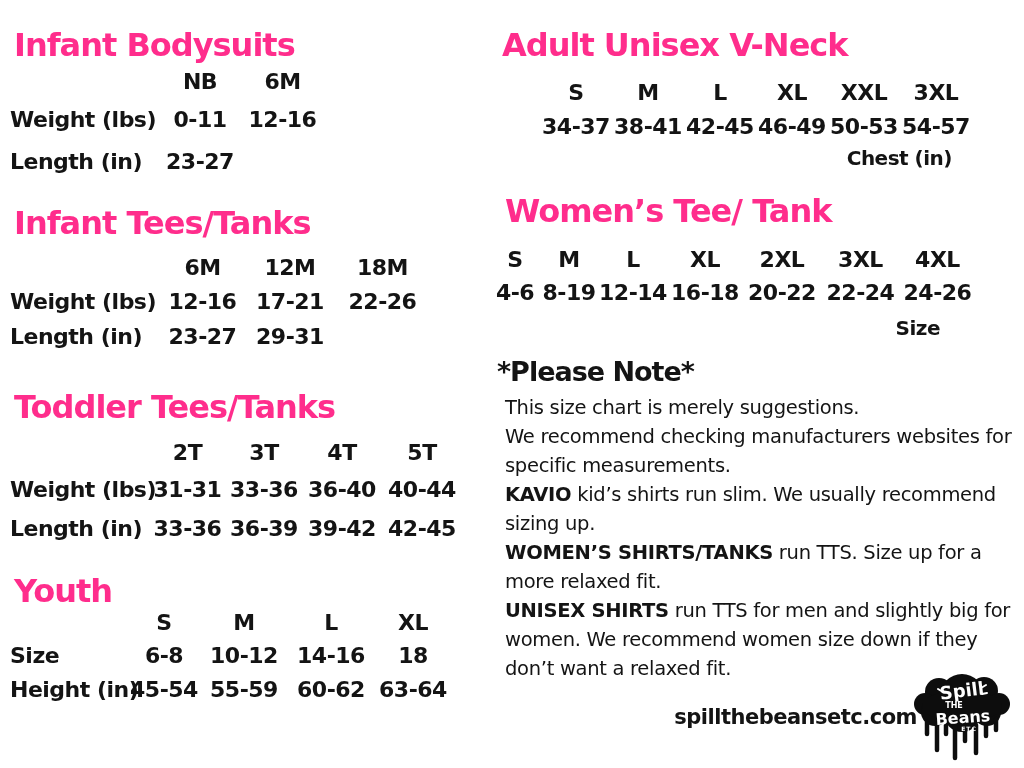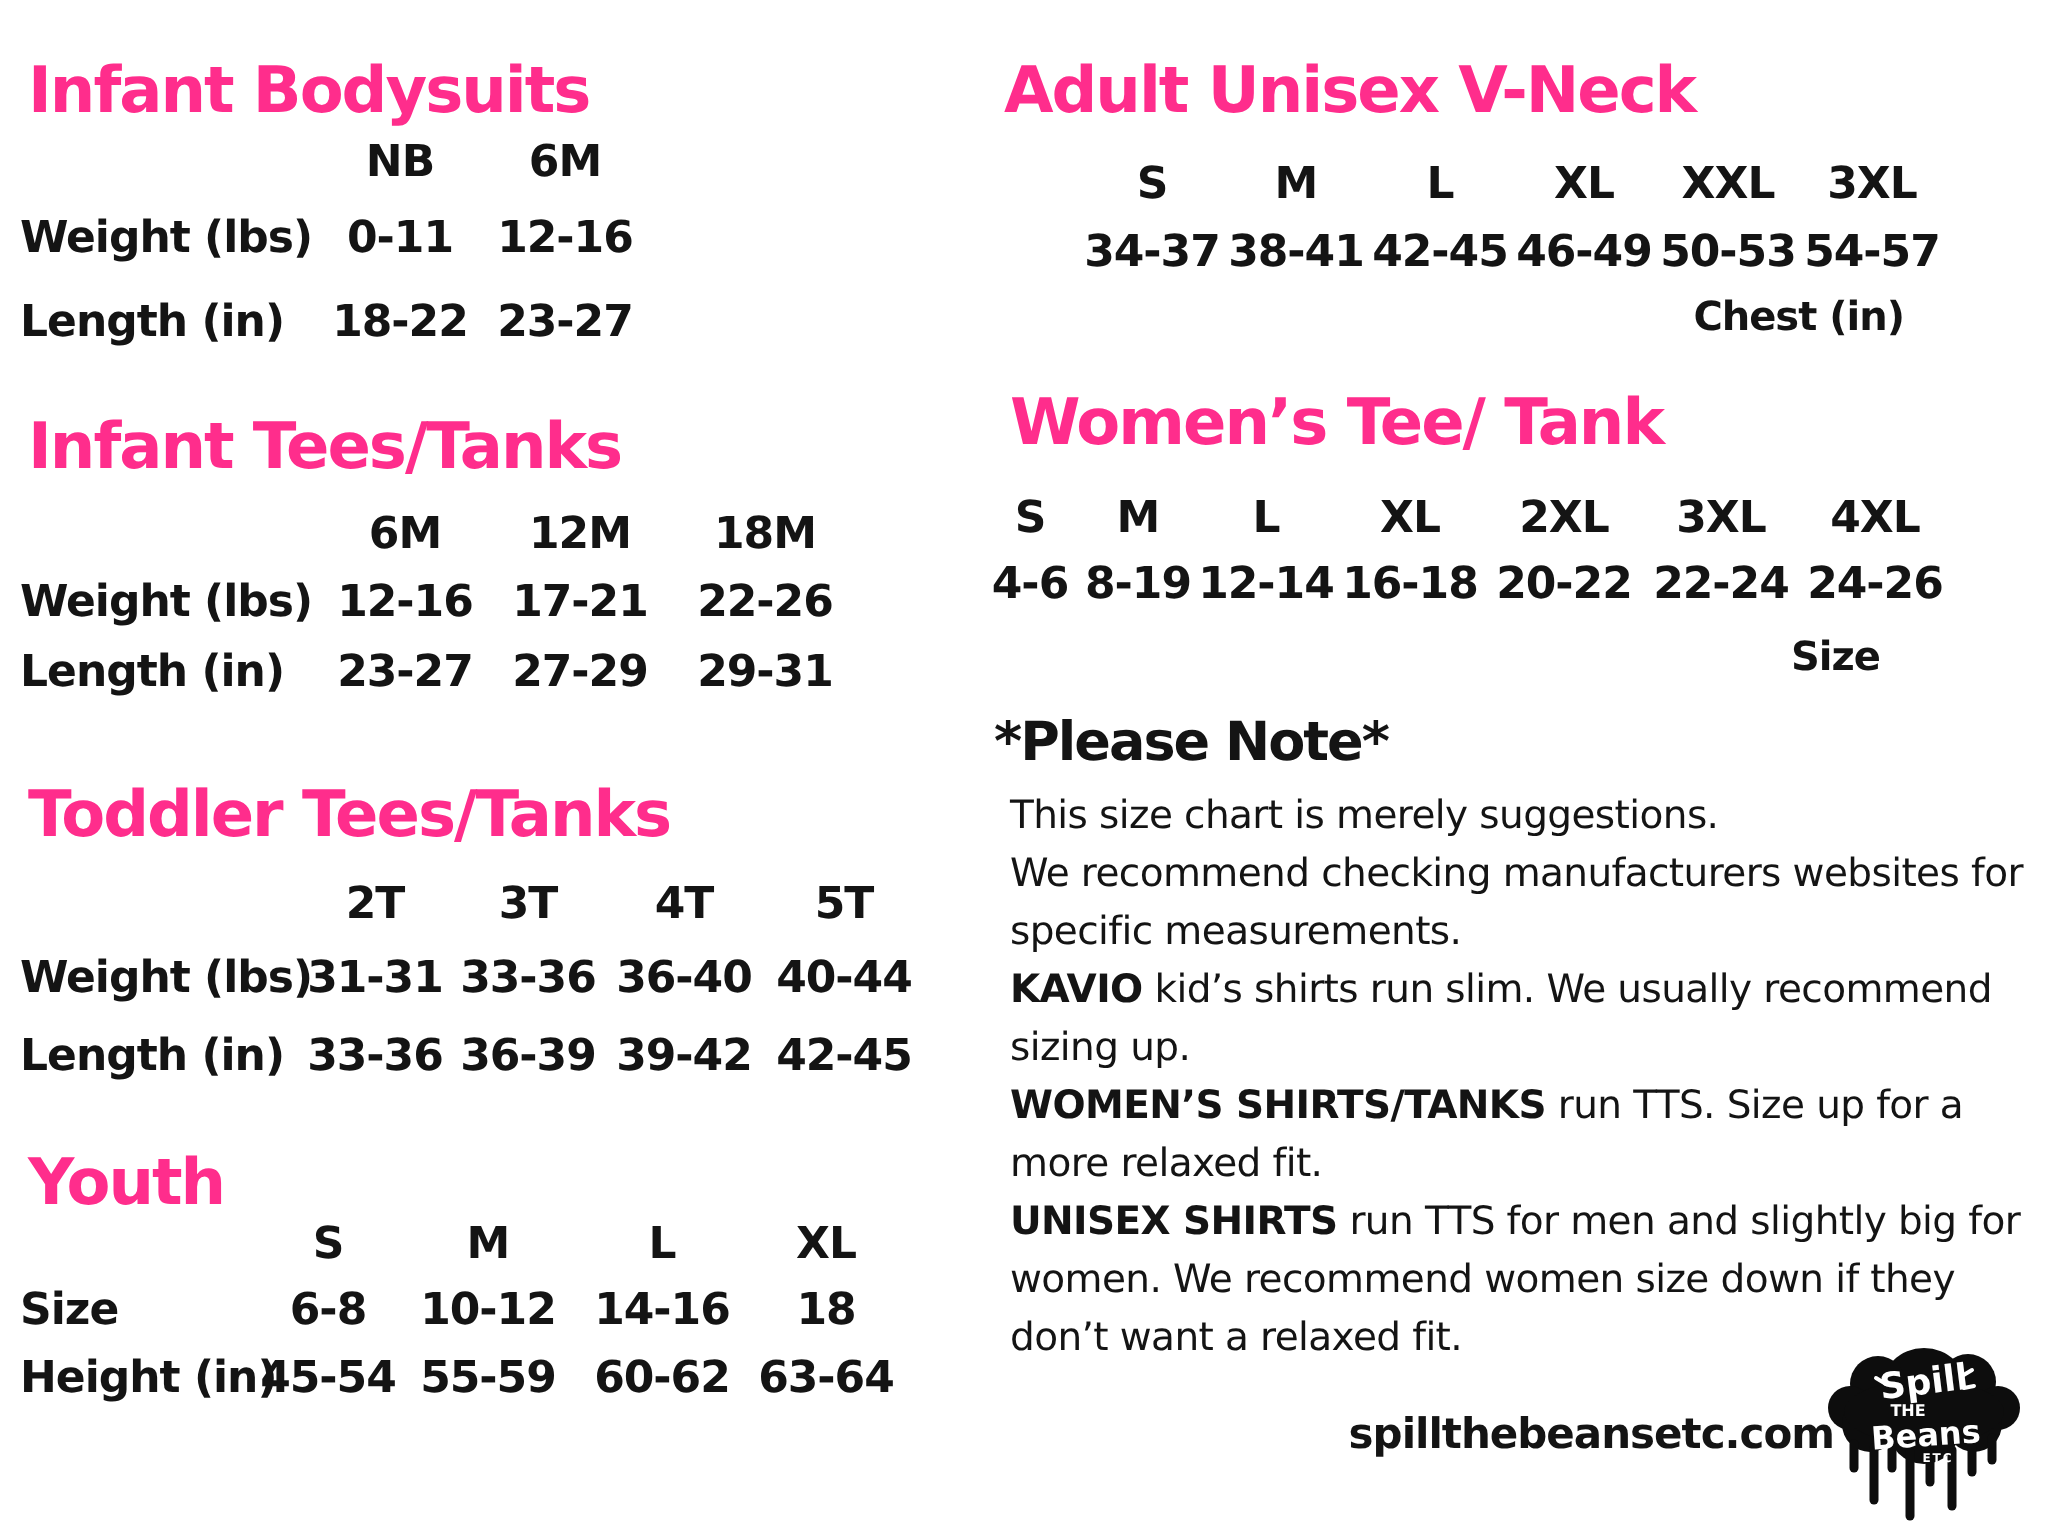--- a/index.html
+++ b/index.html
@@ -48,37 +48,35 @@
 
 <div class="sec-title" style="left:14px; top:26px;">Infant Bodysuits</div>
 <div class="tbl" id="tbl-bodysuits">
   <div class="c lbl"></div>
   <div class="c">NB</div>
   <div class="c">6M</div>
   <div class="c lbl">Weight (lbs)</div>
   <div class="c">0-11</div>
   <div class="c">12-16</div>
   <div class="c lbl">Length (in)</div>
-  <div class="c">18-22</div>
   <div class="c">23-27</div>
 </div>
 
 <div class="sec-title" style="left:14px; top:204px;">Infant Tees/Tanks</div>
 <div class="tbl" id="tbl-infant">
   <div class="c lbl"></div>
   <div class="c">6M</div>
   <div class="c">12M</div>
   <div class="c">18M</div>
   <div class="c lbl">Weight (lbs)</div>
   <div class="c">12-16</div>
   <div class="c">17-21</div>
   <div class="c">22-26</div>
   <div class="c lbl">Length (in)</div>
   <div class="c">23-27</div>
-  <div class="c">27-29</div>
   <div class="c">29-31</div>
 </div>
 
 <div class="sec-title" style="left:14px; top:388px;">Toddler  Tees/Tanks</div>
 <div class="tbl" id="tbl-toddler">
   <div class="c lbl"></div>
   <div class="c">2T</div>
   <div class="c">3T</div>
   <div class="c">4T</div>
   <div class="c">5T</div>

